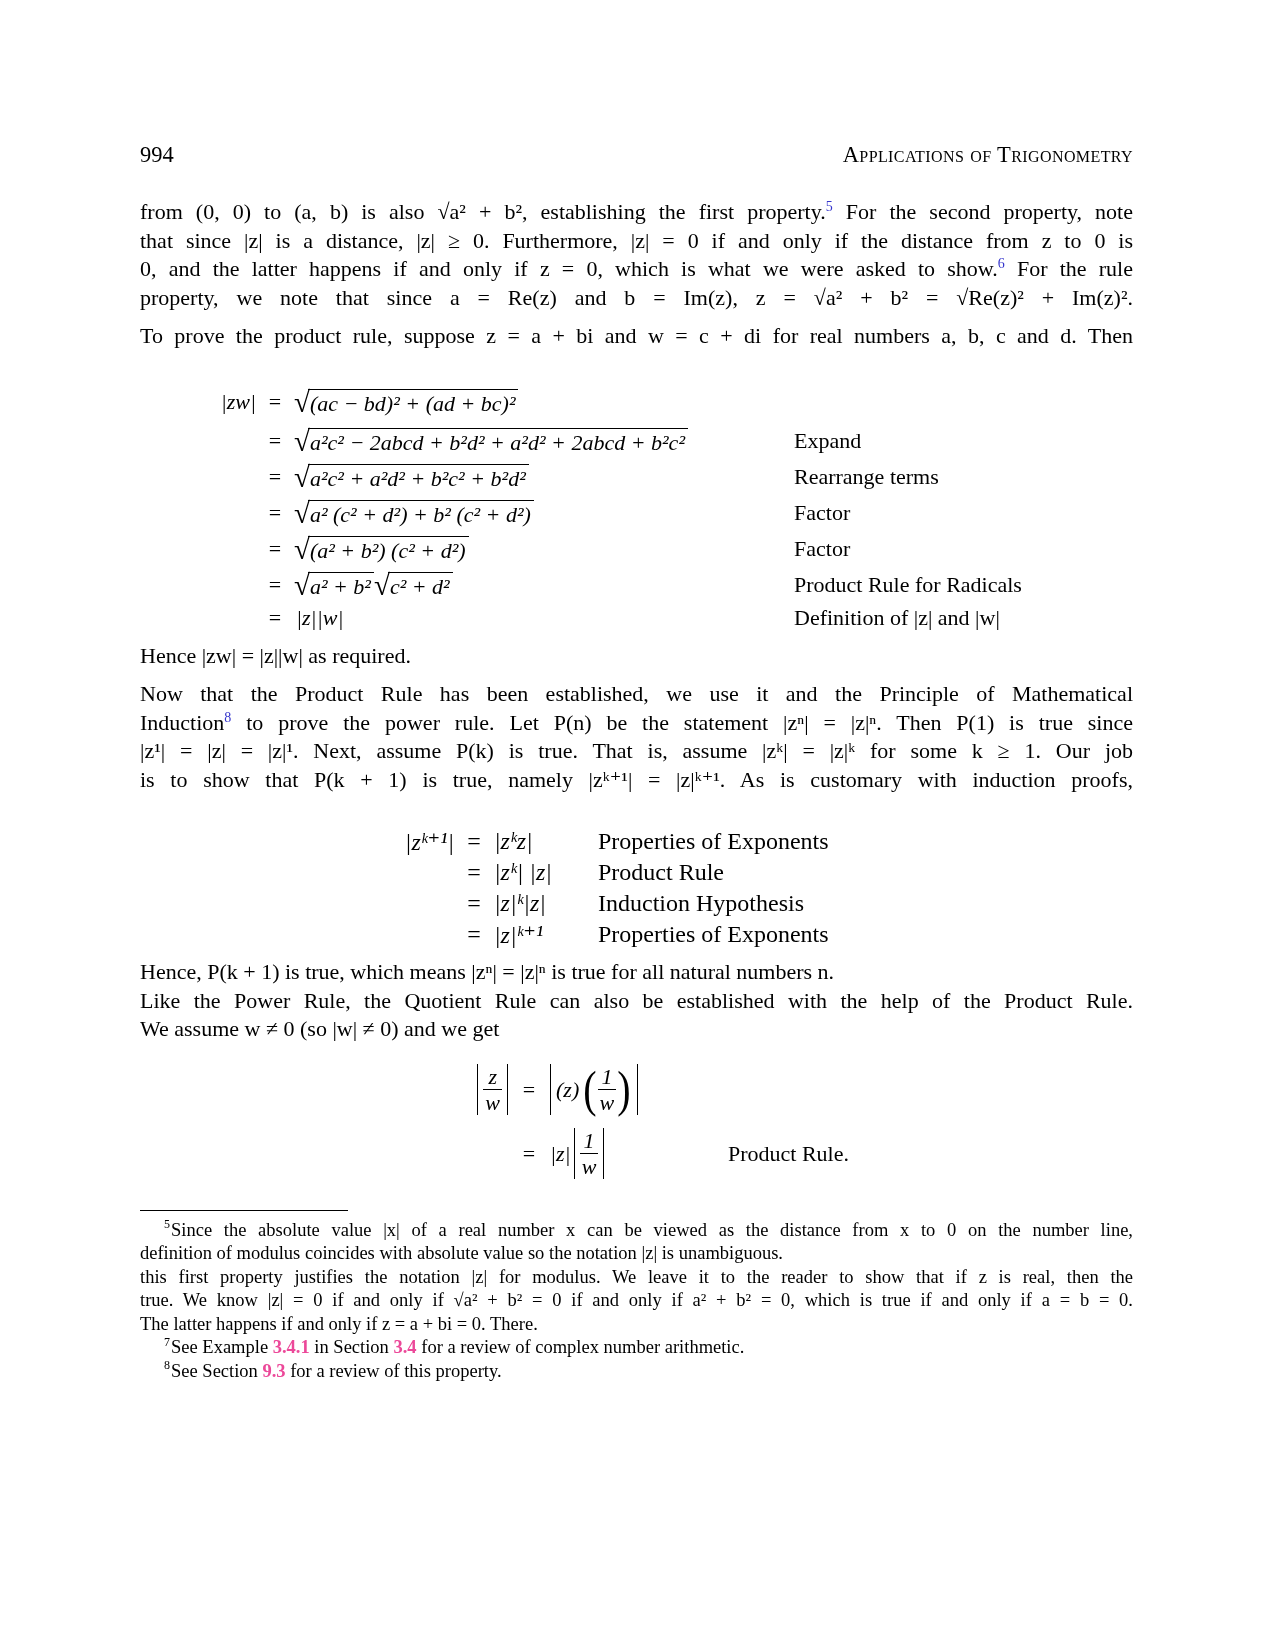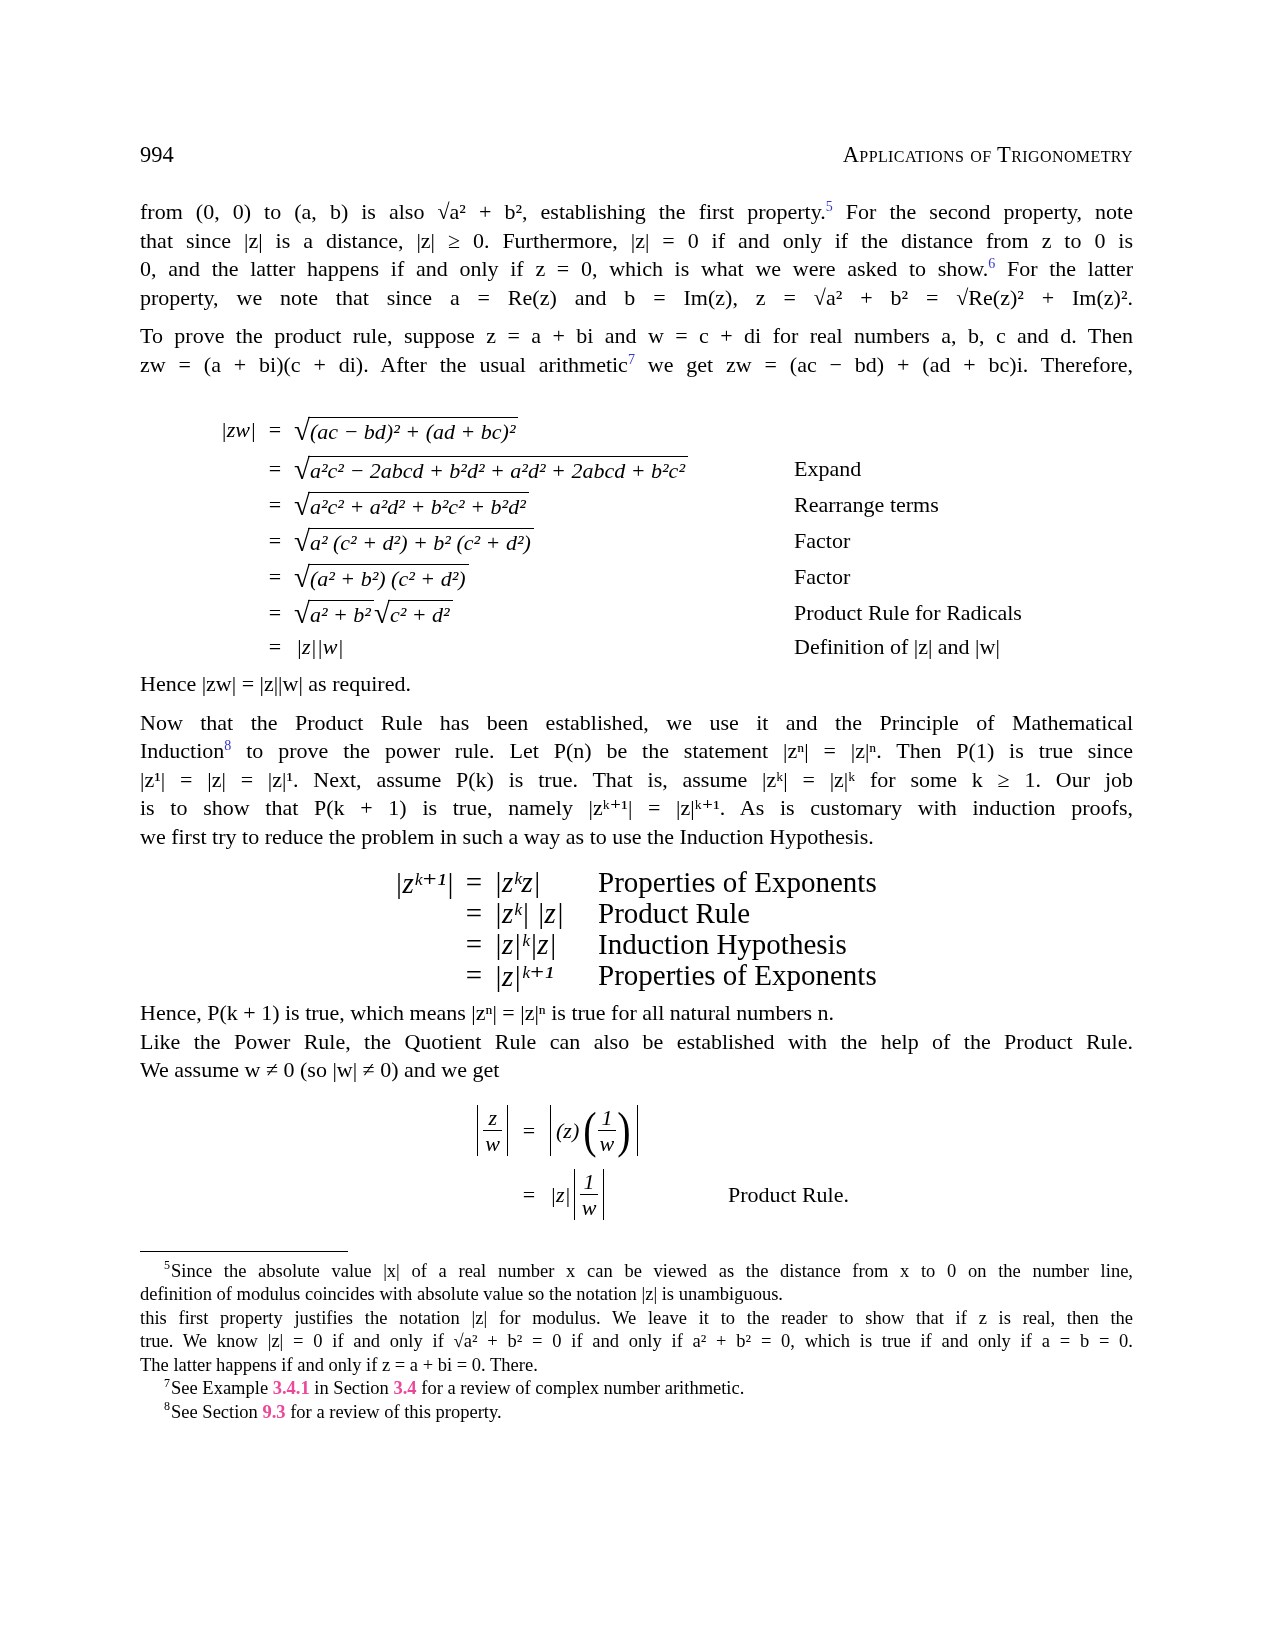--- a/index.html
+++ b/index.html
@@ -25,21 +25,21 @@
   .eq1 .eqrow{height:36px;}
   .eq1 .eqrow.tall{height:42px;margin-top:30px;}
   .eq1 .eqrow.short{height:31px;}
   .eq1 .eq-lhs{width:40px;}
   .eq1 .eq-rel{width:38px;}
   .eq1 .eq-expr{width:500px;}
   .rsign{font-style:normal;font-size:29px;line-height:26px;flex:none;}
   .rbody{border-top:1.5px solid #000;padding:2px 3px 0 2px;margin-left:-2px;line-height:23px;}
   .mtail{padding-left:2px;}
   .rsign:empty,.rbody:empty,.mtail:empty{display:none;}
-  .eq2{margin:16px 0 0 248px;font-size:29px;}
+  .eq2{margin:32px 0 0 248px;font-size:24px;}
   .eq2 .eqrow{height:31px;}
   .eq2 .eq-lhs{width:66px;}
   .eq2 .eq-rel{width:40px;}
   .eq2 .eq-expr{width:104px;}
   
   .eq3{margin:12px 0 0 298px;font-size:22px;}
   .eq3 .eqrow.r1{height:68px;}
   .eq3 .eqrow.r2{height:60px;}
   .q-lhs{width:70px;display:flex;justify-content:flex-end;align-items:center;flex:none;}
   .q-rel{width:42px;text-align:center;flex:none;}
@@ -68,27 +68,26 @@
 <div class="page">
 
   <div class="hdr">
     <span>994</span>
     <span class="title">Applications of Trigonometry</span>
   </div>
 
   <div class="mt30">
     <div class="bline jl"><span>from (0, 0) to (a, b) is also √a² + b², establishing the first property.</span><sup class="fnmark">5</sup><span> For the second property, note</span></div>
     <div class="bline jl">that since |z| is a distance, |z| ≥ 0. Furthermore, |z| = 0 if and only if the distance from z to 0 is</div>
-    <div class="bline jl"><span>0, and the latter happens if and only if z = 0, which is what we were asked to show.</span><sup class="fnmark">6</sup><span> For the latter</span></div>
+    <div class="bline jl"><span>0, and the latter happens if and only if z = 0, which is what we were asked to show.</span><sup class="fnmark">6</sup><span> For the rule</span></div>
     <div class="bline jl">property, we note that since a = Re(z) and b = Im(z), z = √a² + b² = √Re(z)² + Im(z)².</div>
   </div>
 
   <div class="mt10">
     <div class="bline jl">To prove the product rule, suppose z = a + bi and w = c + di for real numbers a, b, c and d. Then</div>
-    <div class="bline jl"><span>zw = (a + bi)(c + di). After the usual arithmetic</span><sup class="fnmark">7</sup><span> we get zw = (ac − bd) + (ad + bc)i. Therefore,</span></div>
   </div>
 
   <div class="eq1">
     <div class="eqrow tall">
       <span class="eq-lhs">|zw|</span>
         <span class="eq-rel">=</span>
         <span class="eq-expr">
           <span class="rsign">√</span>
           <span class="rbody">(ac − bd)² + (ad + bc)²</span>
         </span>
@@ -151,21 +150,20 @@
     </div>
   </div>
 
   <div class="bline ll mt8">Hence |zw| = |z||w| as required.</div>
 
   <div class="mt10">
     <div class="bline jl">Now that the Product Rule has been established, we use it and the Principle of Mathematical</div>
     <div class="bline jl"><span>Induction</span><sup class="fnmark">8</sup><span> to prove the power rule. Let P(n) be the statement |zⁿ| = |z|ⁿ. Then P(1) is true since</span></div>
     <div class="bline jl">|z¹| = |z| = |z|¹. Next, assume P(k) is true. That is, assume |zᵏ| = |z|ᵏ for some k ≥ 1. Our job</div>
     <div class="bline jl">is to show that P(k + 1) is true, namely |zᵏ⁺¹| = |z|ᵏ⁺¹. As is customary with induction proofs,</div>
-    <div class="bline ll">we first try to reduce the problem in such a way as to use the Induction Hypothesis.</div>
   </div>
 
   <div class="eq2">
     <div class="eqrow">
       <span class="eq-lhs">|zᵏ⁺¹|</span>
         <span class="eq-rel">=</span>
         <span class="eq-expr">|zᵏz|</span>
         <span class="eq-note">Properties of Exponents</span>
     </div>
     <div class="eqrow">

